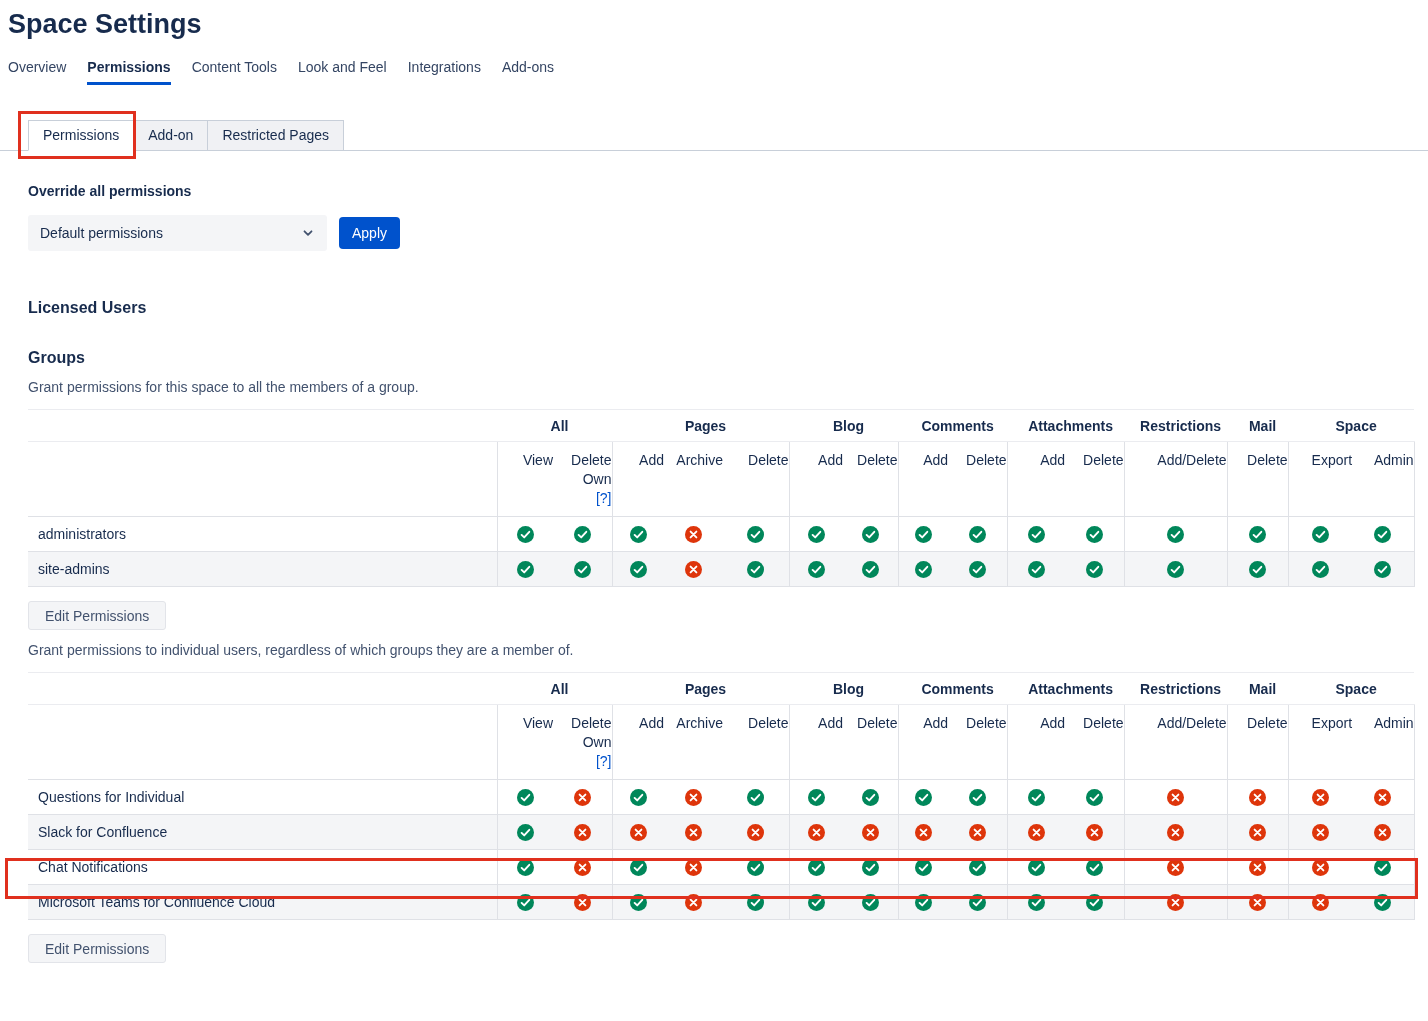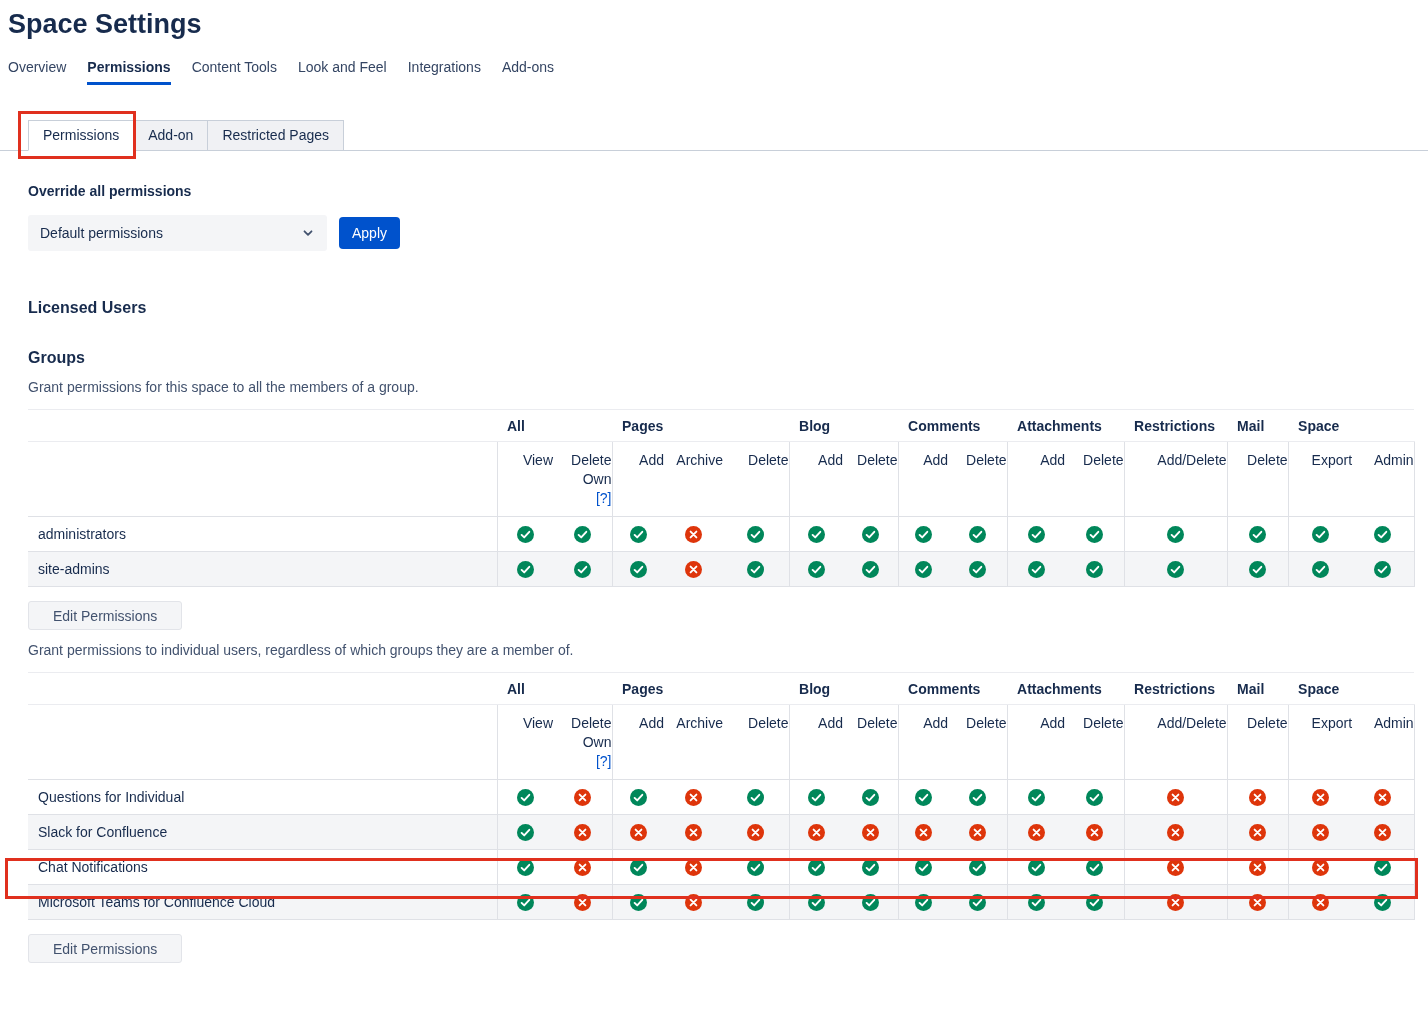--- a/index.html
+++ b/index.html
@@ -45,37 +45,37 @@
   h2.section { margin:45px 0 0 28px; font-size:16px; line-height:24px; font-weight:600; color:#172B4D; }
   h3.subsection { margin:28px 0 0 28px; font-size:16px; line-height:19px; font-weight:700; color:#172B4D; }
   h3.subsection.second { margin-top:27px; }
   p.desc { margin:12px 0 0 28px; font-size:14px; line-height:16px; color:#42526E; }
 
   table.perm-table {
     margin:14px 0 0 28px; width:1386px; border-collapse:collapse; table-layout:fixed;
     border-top:1px solid #EBECF0;
   }
   .perm-table th, .perm-table td { font-size:14px; color:#172B4D; }
-  .perm-table .group-row th { text-align:left; padding-left:10px; font-weight:700; height:32px; border-bottom:1px solid #EBECF0; }
+  .perm-table .group-row th { text-align:center; padding-left:10px; font-weight:700; height:32px; border-bottom:1px solid #EBECF0; }
   .perm-table .sub-row th {
     font-weight:400; text-align:right; vertical-align:top; padding-top:9px;
     height:75px; line-height:19px; border-bottom:1px solid #DFE1E6;
   }
   .perm-table tbody td { height:35px; text-align:center; vertical-align:middle; border-bottom:1px solid #DFE1E6; }
   .perm-table tbody td.name-cell { text-align:left; padding-left:10px; }
   .perm-table tbody tr:nth-child(even) { background:#F4F5F7; }
   .perm-table .gstart { border-left:1px solid #DFE1E6; }
   .perm-table tbody td:last-child, .perm-table .sub-row th:last-child { border-right:1px solid #DFE1E6; }
   .help-link { color:#0052CC; text-decoration:none; }
 
   .perm { display:inline-flex; width:17px; height:17px; vertical-align:middle; }
   .perm svg { display:block; }
 
   .btn-default {
-    margin:14px 0 0 28px; height:29px; padding:0 24px;
+    margin:14px 0 0 28px; height:29px; padding:0 16px;
     background:#F4F5F7; color:#42526E; border:1px solid #E2E4E9; border-radius:3px; font-size:14px;
   }
 
   .annotation { position:absolute; border:3px solid #E0301E; pointer-events:none; background:transparent; }
 </style>
 </head>
 <body>
 
 <div class="container">
 

